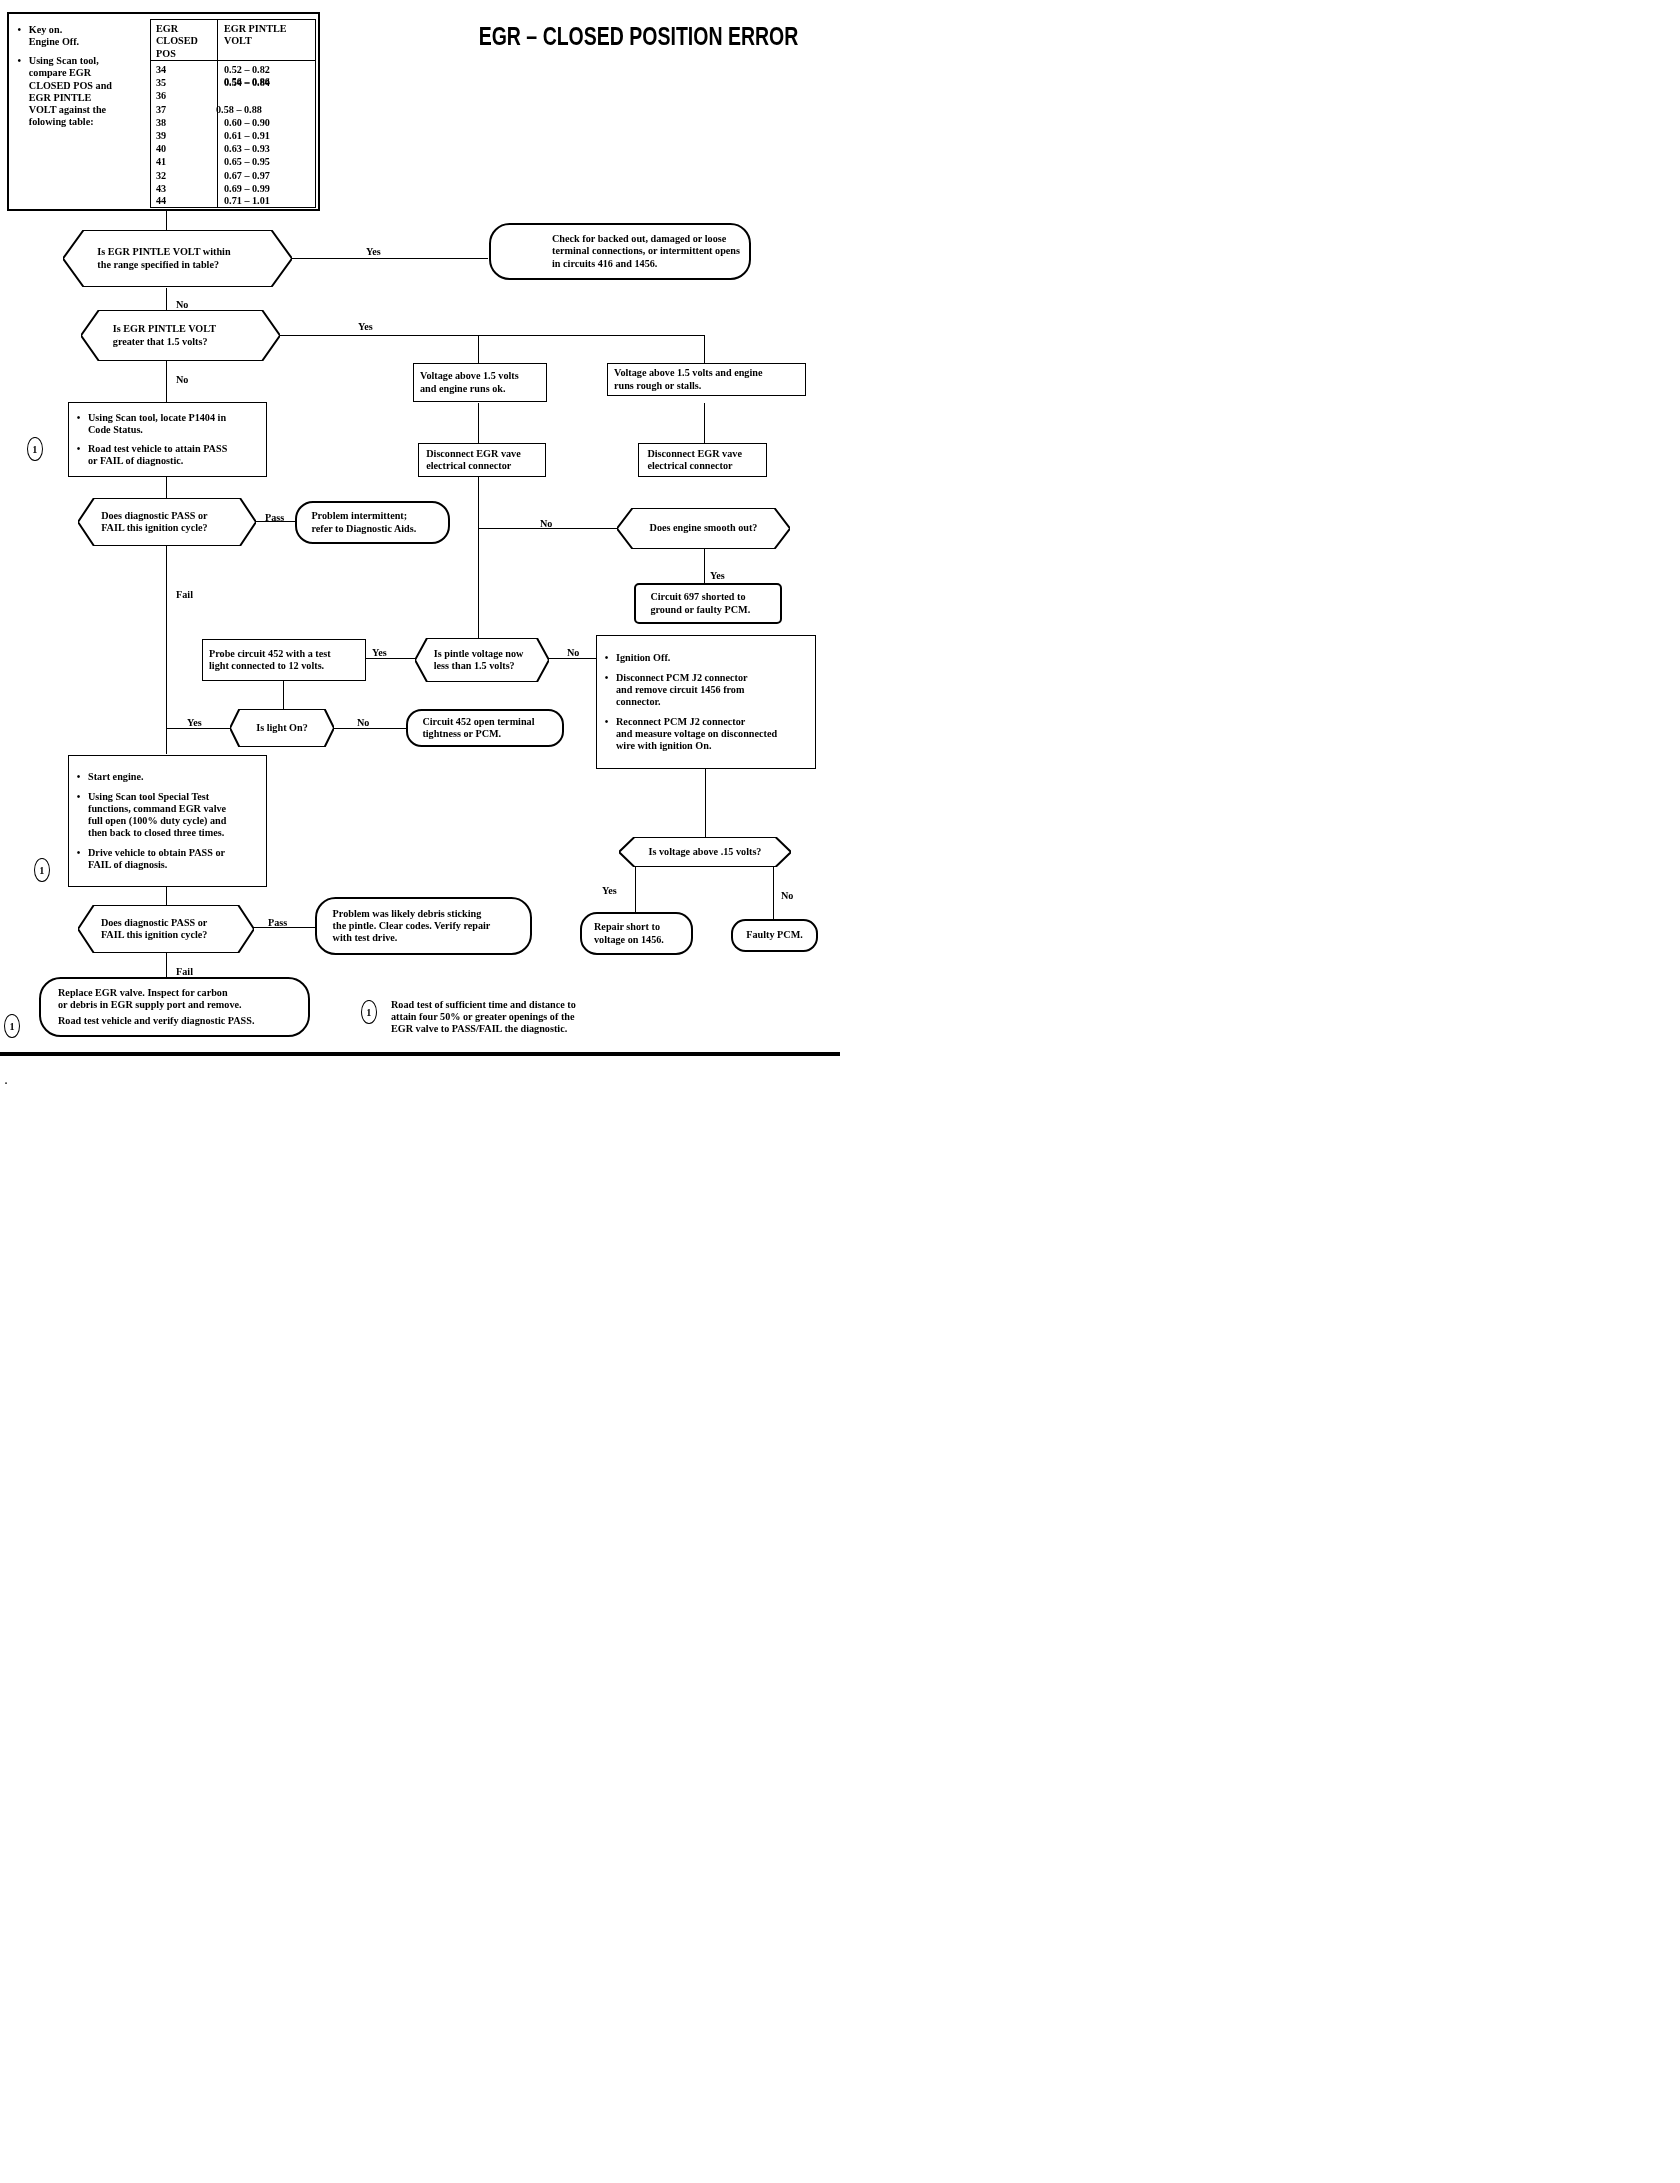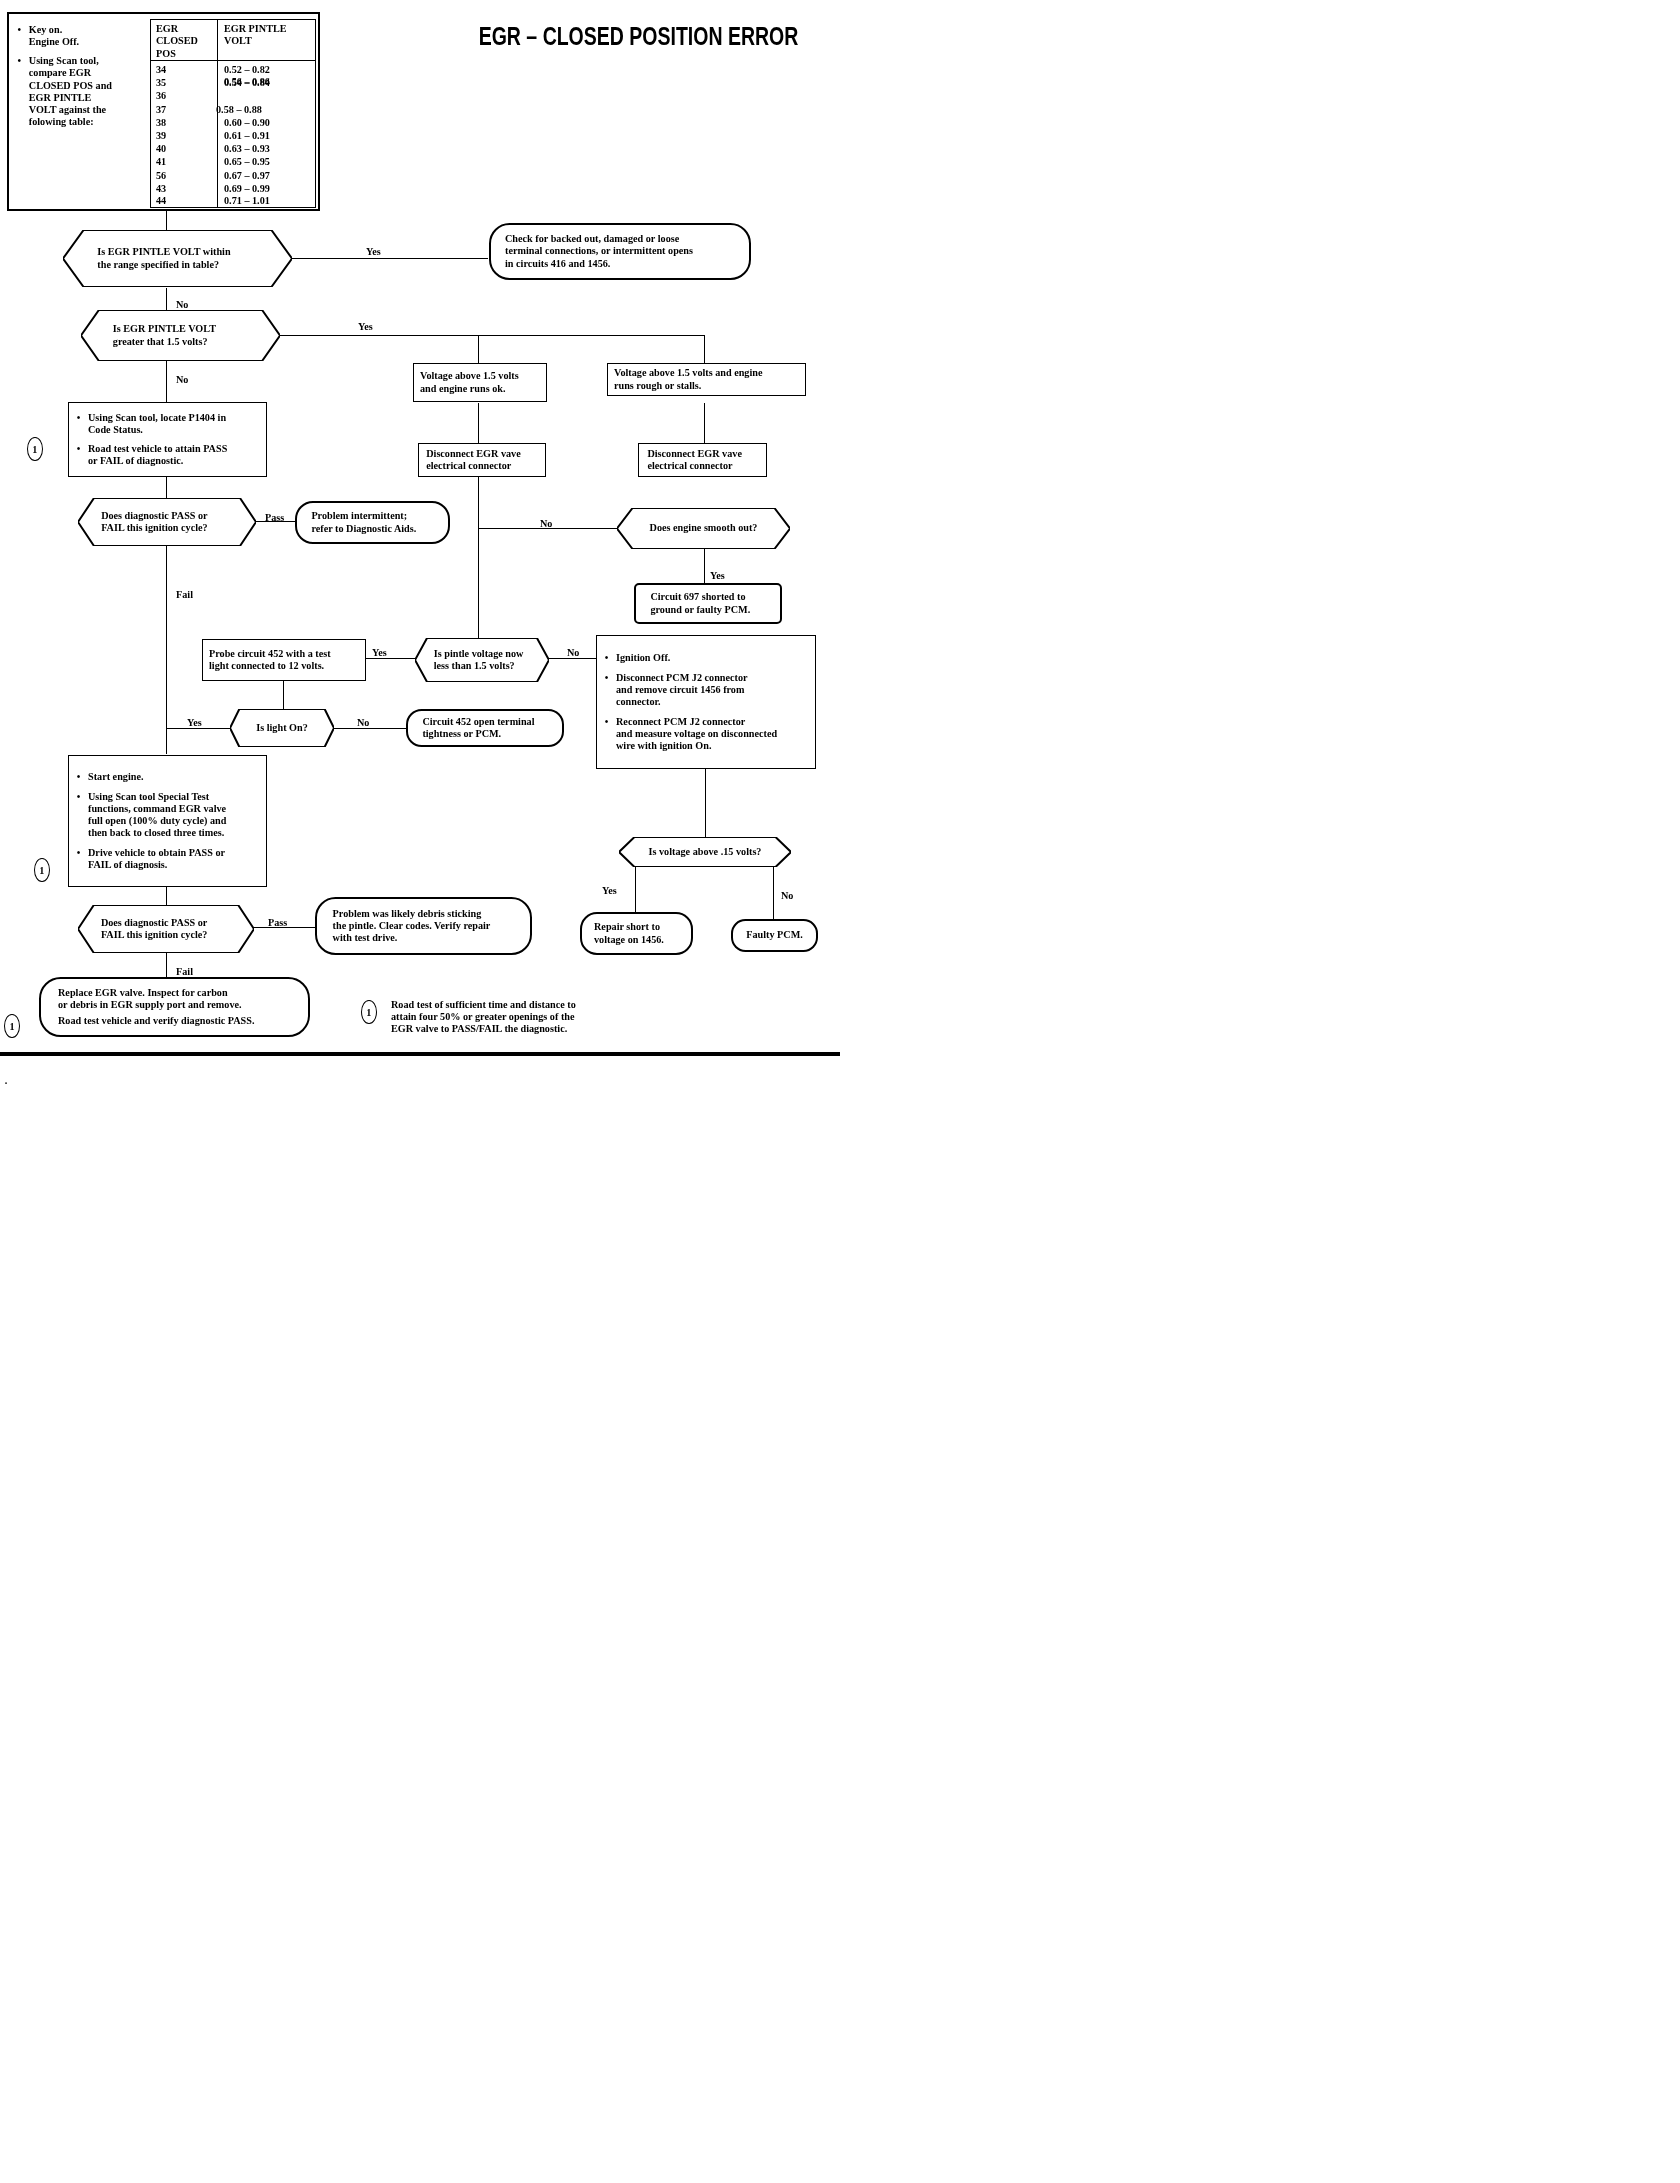--- a/index.html
+++ b/index.html
@@ -74,21 +74,21 @@
   <div class="cell" style="left:156px; top:104px;">37</div>
   <div class="cell" style="left:216px; top:104px;">0.58 – 0.88</div>
   <div class="cell" style="left:156px; top:117px;">38</div>
   <div class="cell" style="left:224px; top:117px;">0.60 – 0.90</div>
   <div class="cell" style="left:156px; top:130px;">39</div>
   <div class="cell" style="left:224px; top:130px;">0.61 – 0.91</div>
   <div class="cell" style="left:156px; top:143px;">40</div>
   <div class="cell" style="left:224px; top:143px;">0.63 – 0.93</div>
   <div class="cell" style="left:156px; top:156px;">41</div>
   <div class="cell" style="left:224px; top:156px;">0.65 – 0.95</div>
-  <div class="cell" style="left:156px; top:170px;">56</div>
+  <div class="cell" style="left:156px; top:170px;">32</div>
   <div class="cell" style="left:224px; top:170px;">0.67 – 0.97</div>
   <div class="cell" style="left:156px; top:183px;">43</div>
   <div class="cell" style="left:224px; top:183px;">0.69 – 0.99</div>
   <div class="cell" style="left:156px; top:195px;">44</div>
   <div class="cell" style="left:224px; top:195px;">0.71 – 1.01</div>
 
   <div class="vline" style="left:166px; top:211px; width:1.2px; height:20px;"></div>
   <div class="hline" style="left:291px; top:258px; width:197px; height:1.2px;"></div>
   <div class="vline" style="left:166px; top:288px; width:1.2px; height:22px;"></div>
   <div class="hline" style="left:279px; top:335px; width:426px; height:1.2px;"></div>
@@ -187,21 +187,21 @@
   </div>
 
   <div class="hex" style="left:619px; top:837px; width:172px; height:30px;">
     <svg viewBox="0 0 100 100" preserveAspectRatio="none">
         <polygon points="0,50 9,0 91,0 100,50 91,100 9,100"></polygon>
       </svg>
     <div class="htxt txt" style="justify-content:center; text-align:center;">Is voltage above .15 volts?</div>
   </div>
 
   <div class="term" style="left:489px; top:223px; width:262px; height:57px; border-radius:20.5px;">
-    <div class="txt" style="padding-left:14px;">Check for backed out, damaged or loose
+    <div class="txt" style="padding-left:14px;margin-left:47px;">Check for backed out, damaged or loose
 terminal connections, or intermittent opens
 in circuits 416 and 1456.</div>
   </div>
 
   <div class="term" style="left:295px; top:501px; width:155px; height:43px; border-radius:18px;">
     <div class="txt" style="padding-left:14.4px;">Problem intermittent;
 refer to Diagnostic Aids.</div>
   </div>
 
   <div class="term" style="left:634px; top:583px; width:148px; height:41px; border-radius:5px;">

